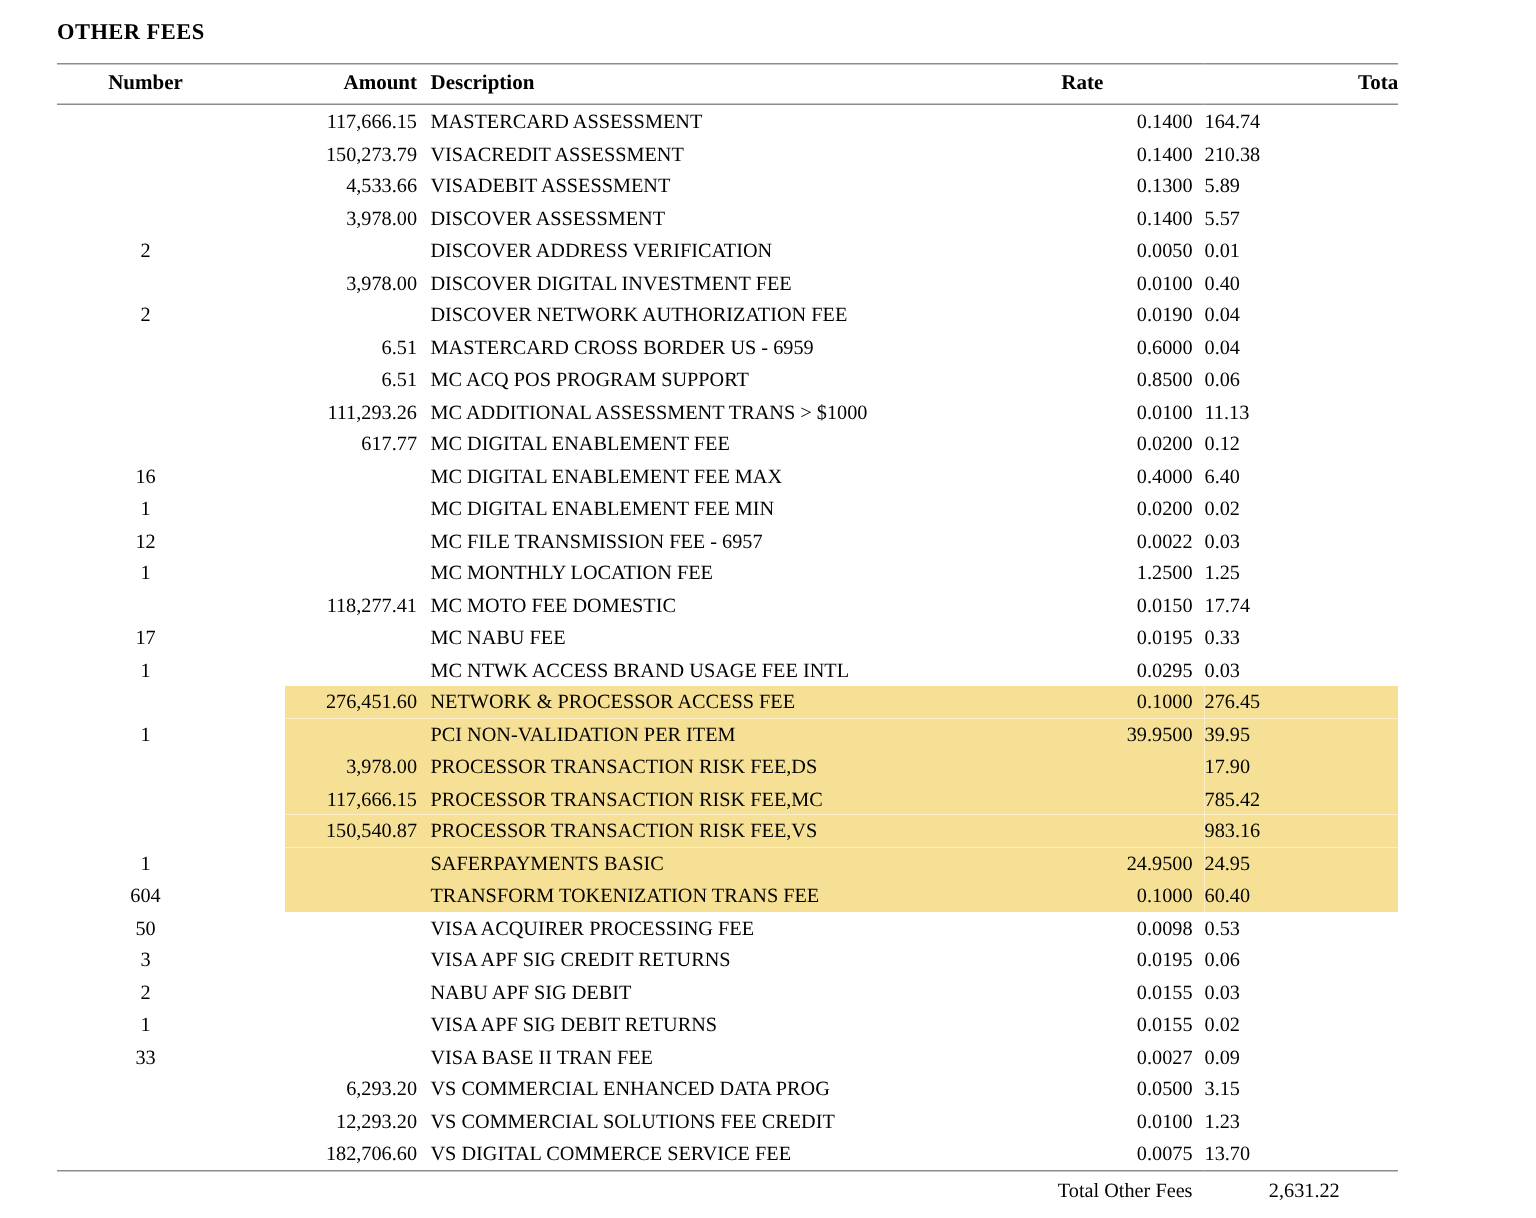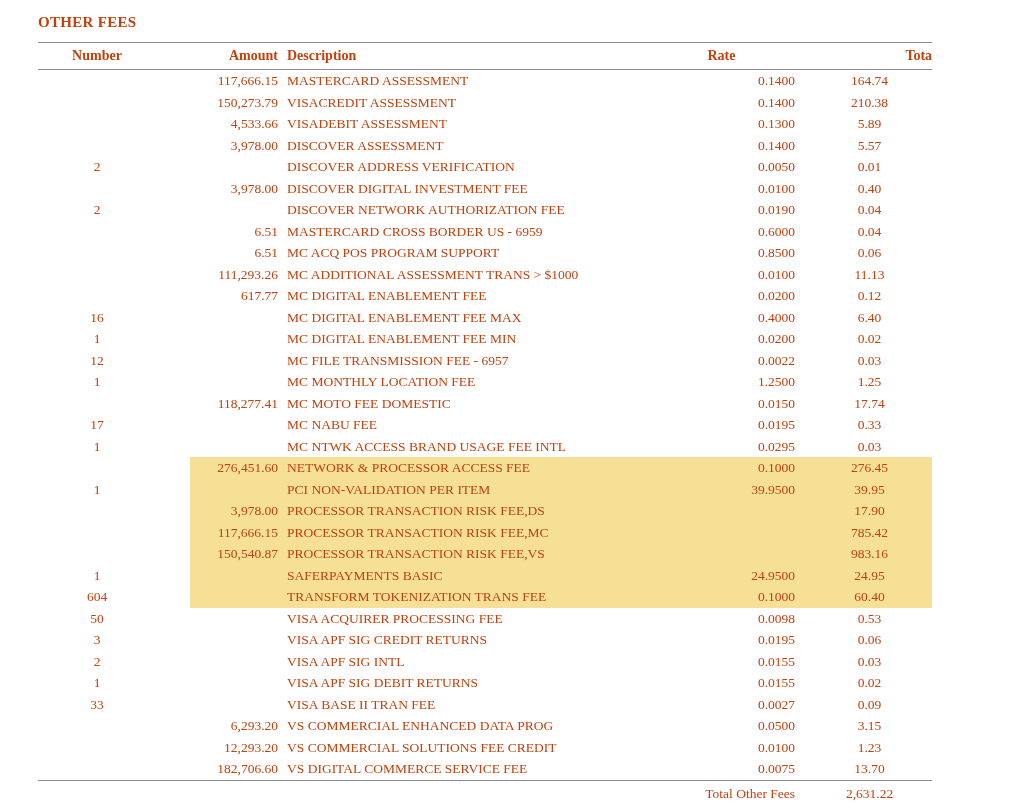--- a/index.html
+++ b/index.html
@@ -1,21 +1,21 @@
 <!DOCTYPE html>
 <html style="--hl: #f5e096;"><head>
 <meta charset="utf-8">
 <style>
   html, body { margin:0; padding:0; background:#ffffff; }
   .page {
     position:relative;
     width:932px; height:812px;
     background:#ffffff;
     font-family:"Liberation Serif", "DejaVu Serif", serif;
-    color:#c2410c;
+    color:#000000;
     overflow:hidden;
   }
   .doc { position:absolute; left:38px; top:14px; width:920px; }
   .section-title {
     font-weight:bold;
     font-size:15px;
     letter-spacing:0.3px;
     margin:0 0 11px 0;
   }
   table.fees {
@@ -49,21 +49,21 @@
     height:21.5px;
     line-height:21.5px;
     padding:0;
     white-space:nowrap;
     overflow:hidden;
   }
   td.col-number { text-align:center; padding-right:34px; }
   td.col-amount { text-align:right; }
   td.col-description { text-align:left; padding-left:9px; }
   td.col-rate { text-align:right; padding-right:8px; }
-  td.col-total { text-align:center; padding-right:22px; }
+  td.col-total { text-align:left; padding-right:22px; }
   td.hl { background: var(--hl, #f5e096); }
 
   tfoot td {
     border-top:1.5px solid #8c8c8c;
     font-size:13.5px;
     height:27px;
     vertical-align:middle;
     padding:0;
   }
   tfoot td.foot-label { text-align:right; padding-right:8px; }
@@ -278,21 +278,21 @@
           <tr>
             <td class="col-number">3</td>
             <td class="col-amount"></td>
             <td class="col-description">VISA APF SIG CREDIT RETURNS</td>
             <td class="col-rate">0.0195</td>
             <td class="col-total">0.06</td>
           </tr>
           <tr>
             <td class="col-number">2</td>
             <td class="col-amount"></td>
-            <td class="col-description">VISA APF SIG INTL</td>
+            <td class="col-description">NABU APF SIG DEBIT</td>
             <td class="col-rate">0.0155</td>
             <td class="col-total">0.03</td>
           </tr>
           <tr>
             <td class="col-number">1</td>
             <td class="col-amount"></td>
             <td class="col-description">VISA APF SIG DEBIT RETURNS</td>
             <td class="col-rate">0.0155</td>
             <td class="col-total">0.02</td>
           </tr>

